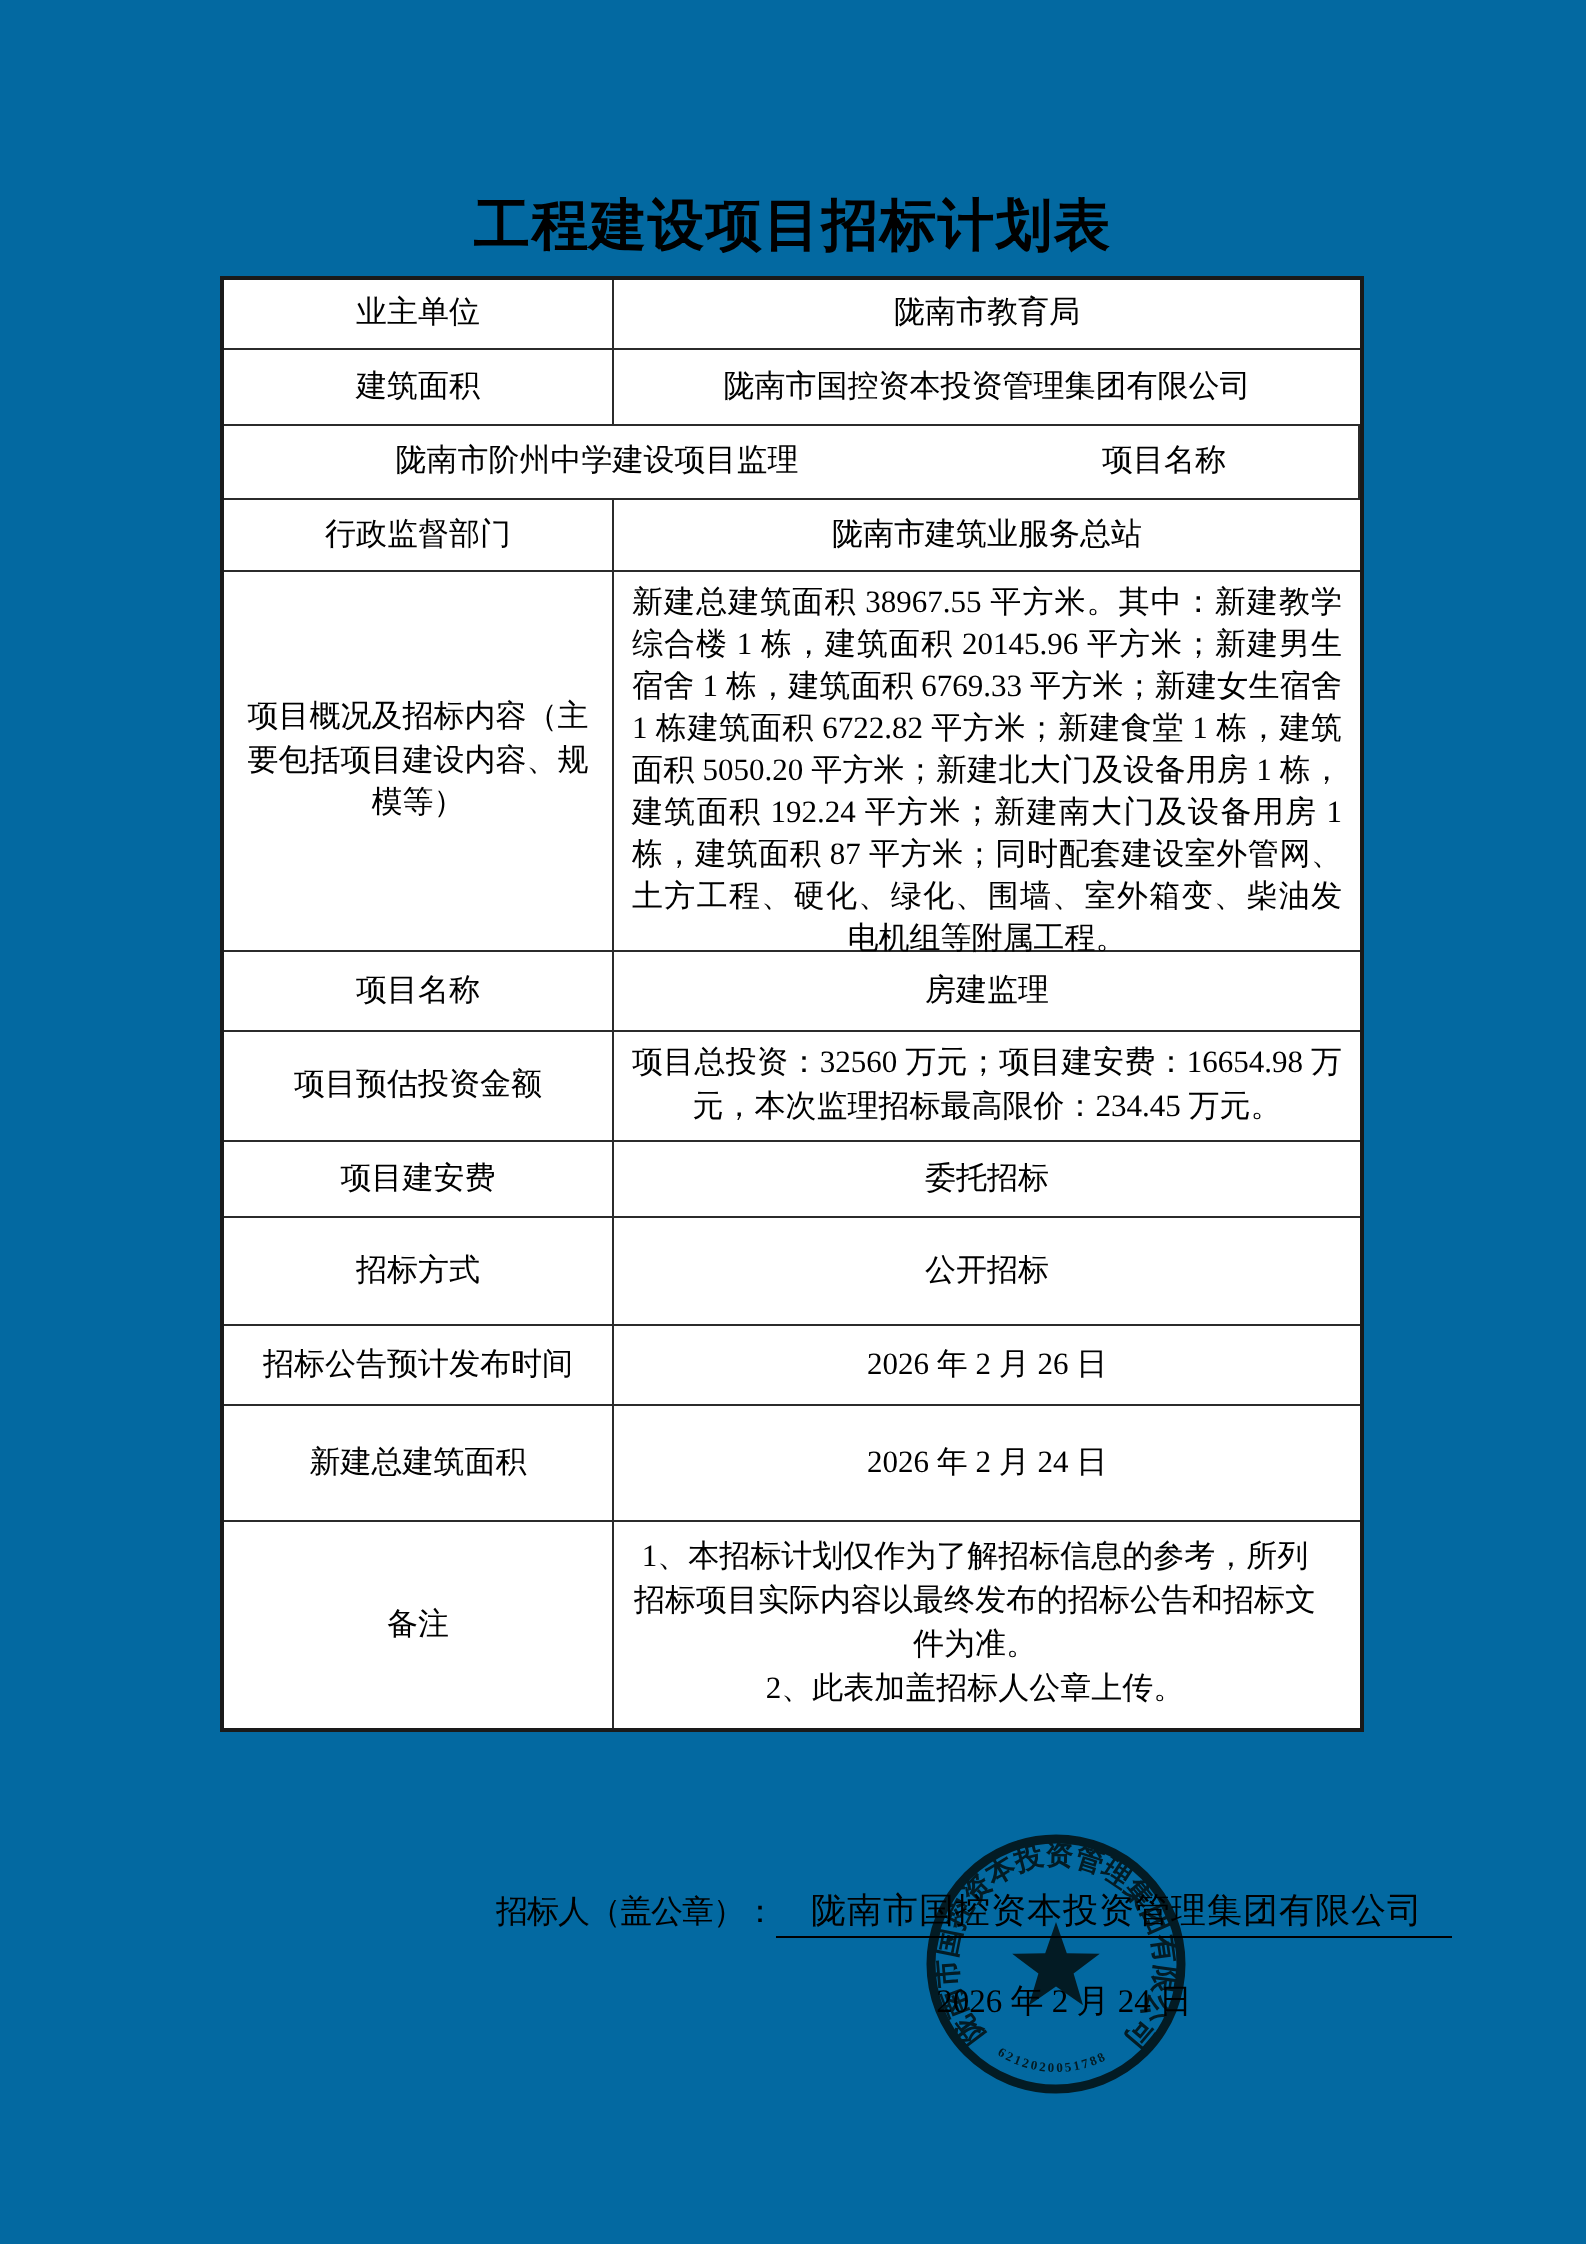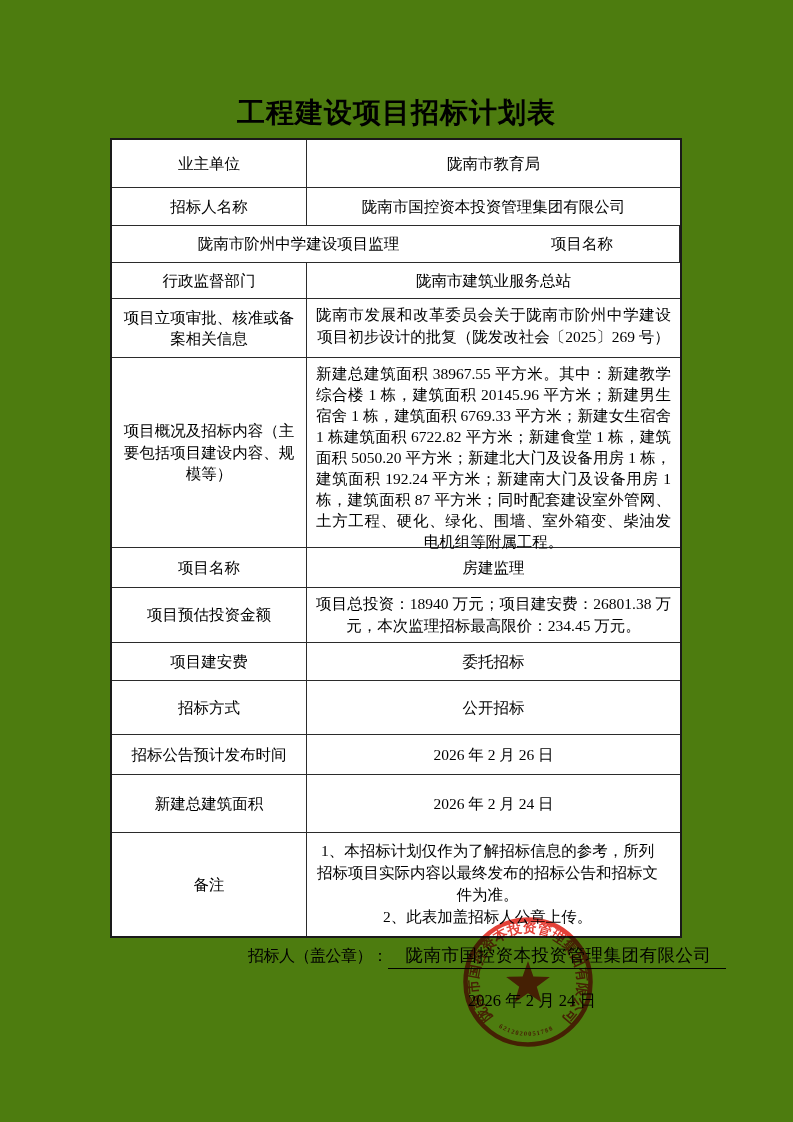--- a/index.html
+++ b/index.html
@@ -2,21 +2,21 @@
 <html><head>
 <meta charset="utf-8">
 <style>
   * { margin: 0; padding: 0; box-sizing: border-box; }
   html, body { background: #888; }
   .sheet {
     position: relative;
     width: 793px;
     height: 1122px;
     margin: 0 auto;
-    background: #4d7c0f;
+    background: #0369a1;
     font-family: "Liberation Serif", "DejaVu Serif", serif;
     color: #000;
     overflow: hidden;
   }
   .doc-title {
     position: absolute;
     top: 94px;
     left: 0;
     right: 0;
     text-align: center;
@@ -116,58 +116,54 @@
 </style>
 </head>
 <body>
 
 <div class="sheet">
 
   <div class="doc-title">工程建设项目招标计划表</div>
 
   <div class="doc-table">
 
-    <div class="trow" style="height:48px">
+    <div class="trow" style="height:35px">
       <div class="tcell tlabel">业主单位</div>
       <div class="tcell tvalue">陇南市教育局</div>
     </div>
 
     <div class="trow" style="height:38px">
-      <div class="tcell tlabel">招标人名称</div>
+      <div class="tcell tlabel">建筑面积</div>
       <div class="tcell tvalue">陇南市国控资本投资管理集团有限公司</div>
     </div>
 
     <div class="trow" style="height:37px">
       <div class="tcell tvalue">陇南市阶州中学建设项目监理</div>
       <div class="tcell tlabel">项目名称</div>
     </div>
 
     <div class="trow" style="height:36px">
       <div class="tcell tlabel">行政监督部门</div>
       <div class="tcell tvalue">陇南市建筑业服务总站</div>
     </div>
 
-    <div class="trow multi" style="height:59px">
-      <div class="tcell tlabel">项目立项审批、核准或备案相关信息</div>
-      <div class="tcell tvalue">陇南市发展和改革委员会关于陇南市阶州中学建设项目初步设计的批复（陇发改社会〔2025〕269 号）</div>
-    </div>
 
     <div class="trow multi big" style="height:190px">
       <div class="tcell tlabel">项目概况及招标内容（主要包括项目建设内容、规模等）</div>
       <div class="tcell tvalue">新建总建筑面积 38967.55 平方米。其中：新建教学综合楼 1 栋，建筑面积 20145.96 平方米；新建男生宿舍 1 栋，建筑面积 6769.33 平方米；新建女生宿舍 1 栋建筑面积 6722.82 平方米；新建食堂 1 栋，建筑面积 5050.20 平方米；新建北大门及设备用房 1 栋，建筑面积 192.24 平方米；新建南大门及设备用房 1 栋，建筑面积 87 平方米；同时配套建设室外管网、土方工程、硬化、绿化、围墙、室外箱变、柴油发电机组等附属工程。</div>
     </div>
 
     <div class="trow" style="height:40px">
       <div class="tcell tlabel">项目名称</div>
       <div class="tcell tvalue">房建监理</div>
     </div>
 
     <div class="trow multi" style="height:55px">
       <div class="tcell tlabel">项目预估投资金额</div>
-      <div class="tcell tvalue">项目总投资：18940 万元；项目建安费：26801.38 万元，本次监理招标最高限价：234.45 万元。</div>
+      <div class="tcell tvalue">项目总投资：32560 万元；项目建安费：16654.98 万元，本次监理招标最高限价：234.45 万元。</div>
     </div>
 
     <div class="trow" style="height:38px">
       <div class="tcell tlabel">项目建安费</div>
       <div class="tcell tvalue">委托招标</div>
     </div>
 
     <div class="trow" style="height:54px">
       <div class="tcell tlabel">招标方式</div>
       <div class="tcell tvalue">公开招标</div>

